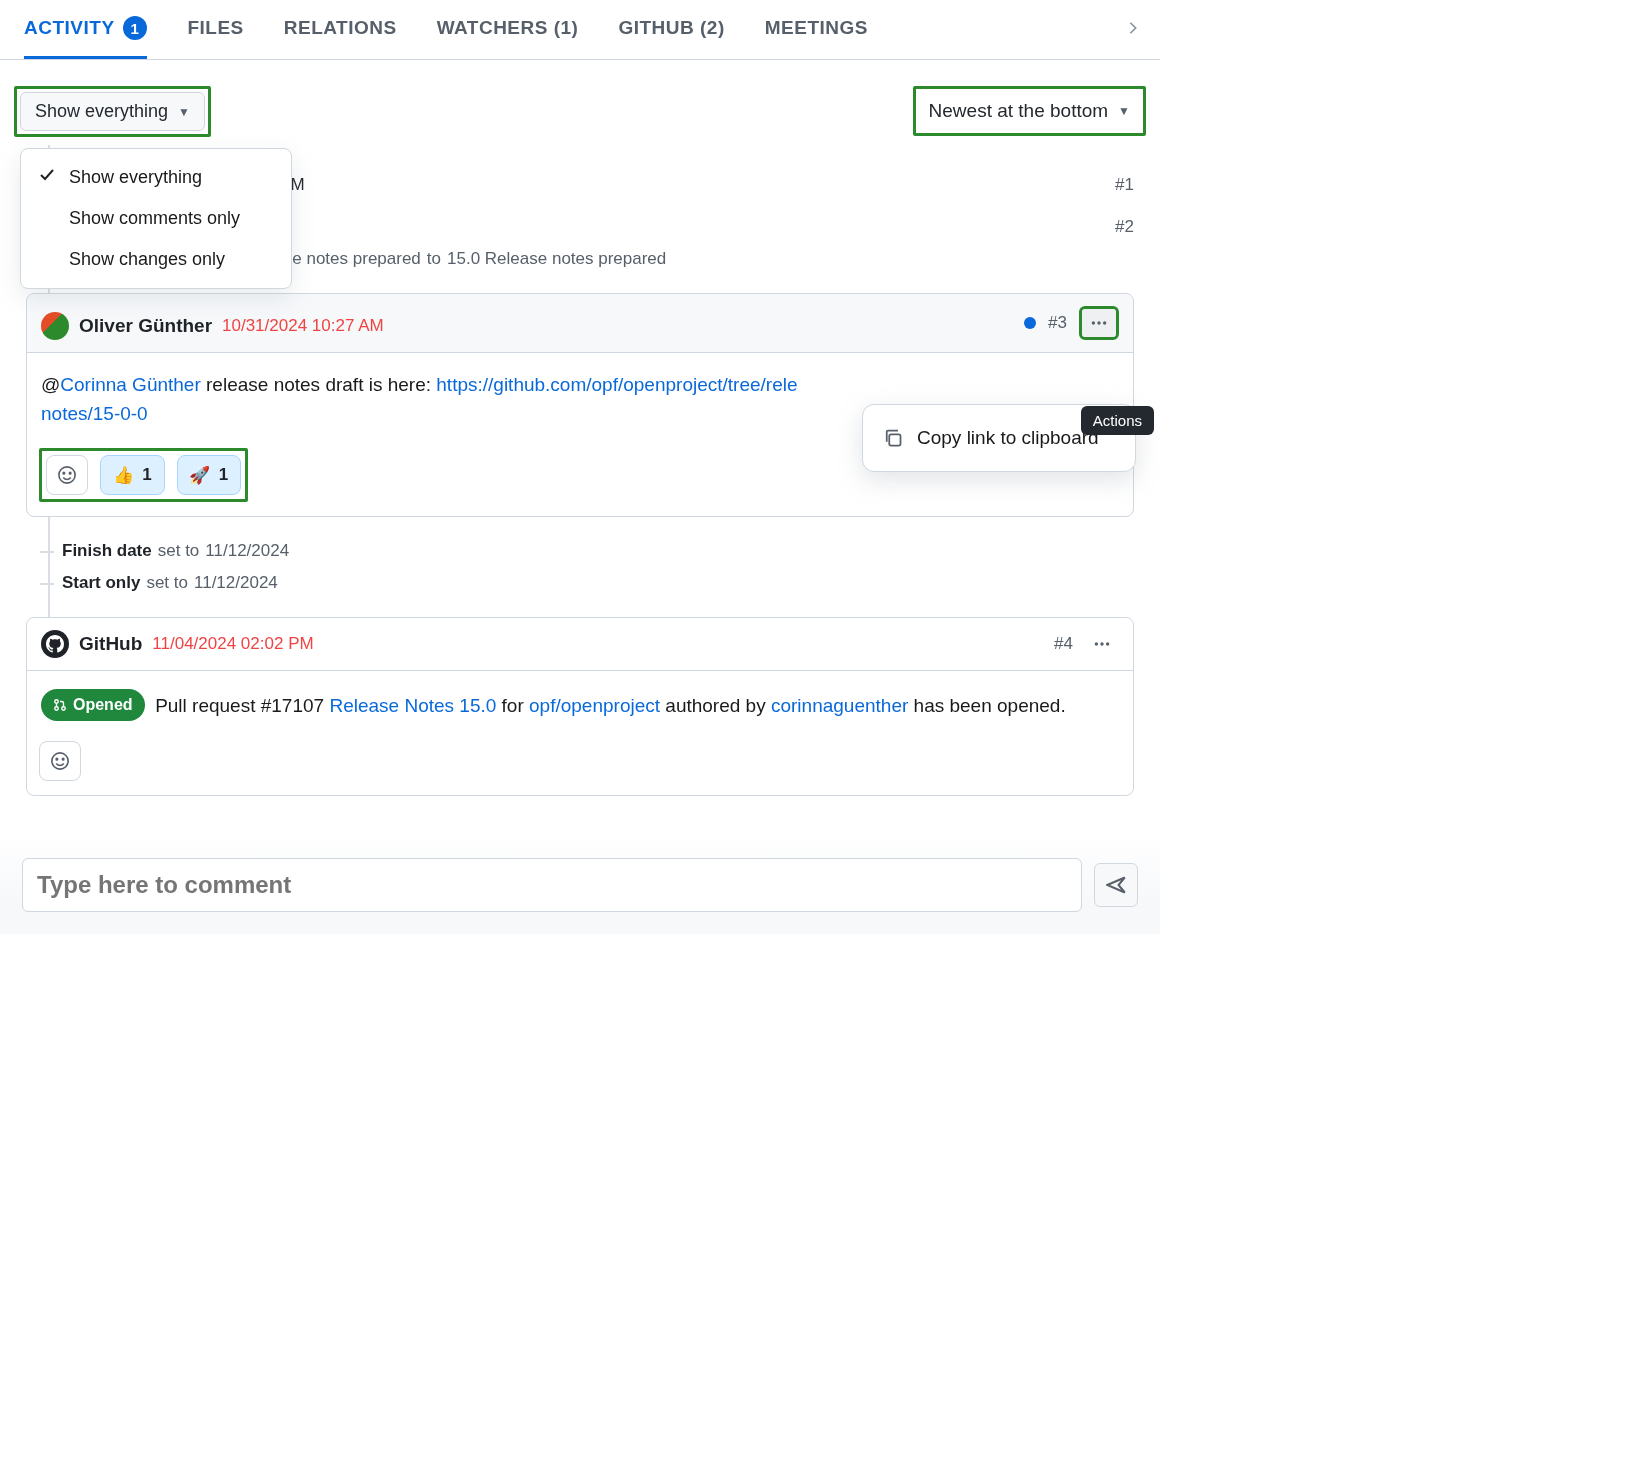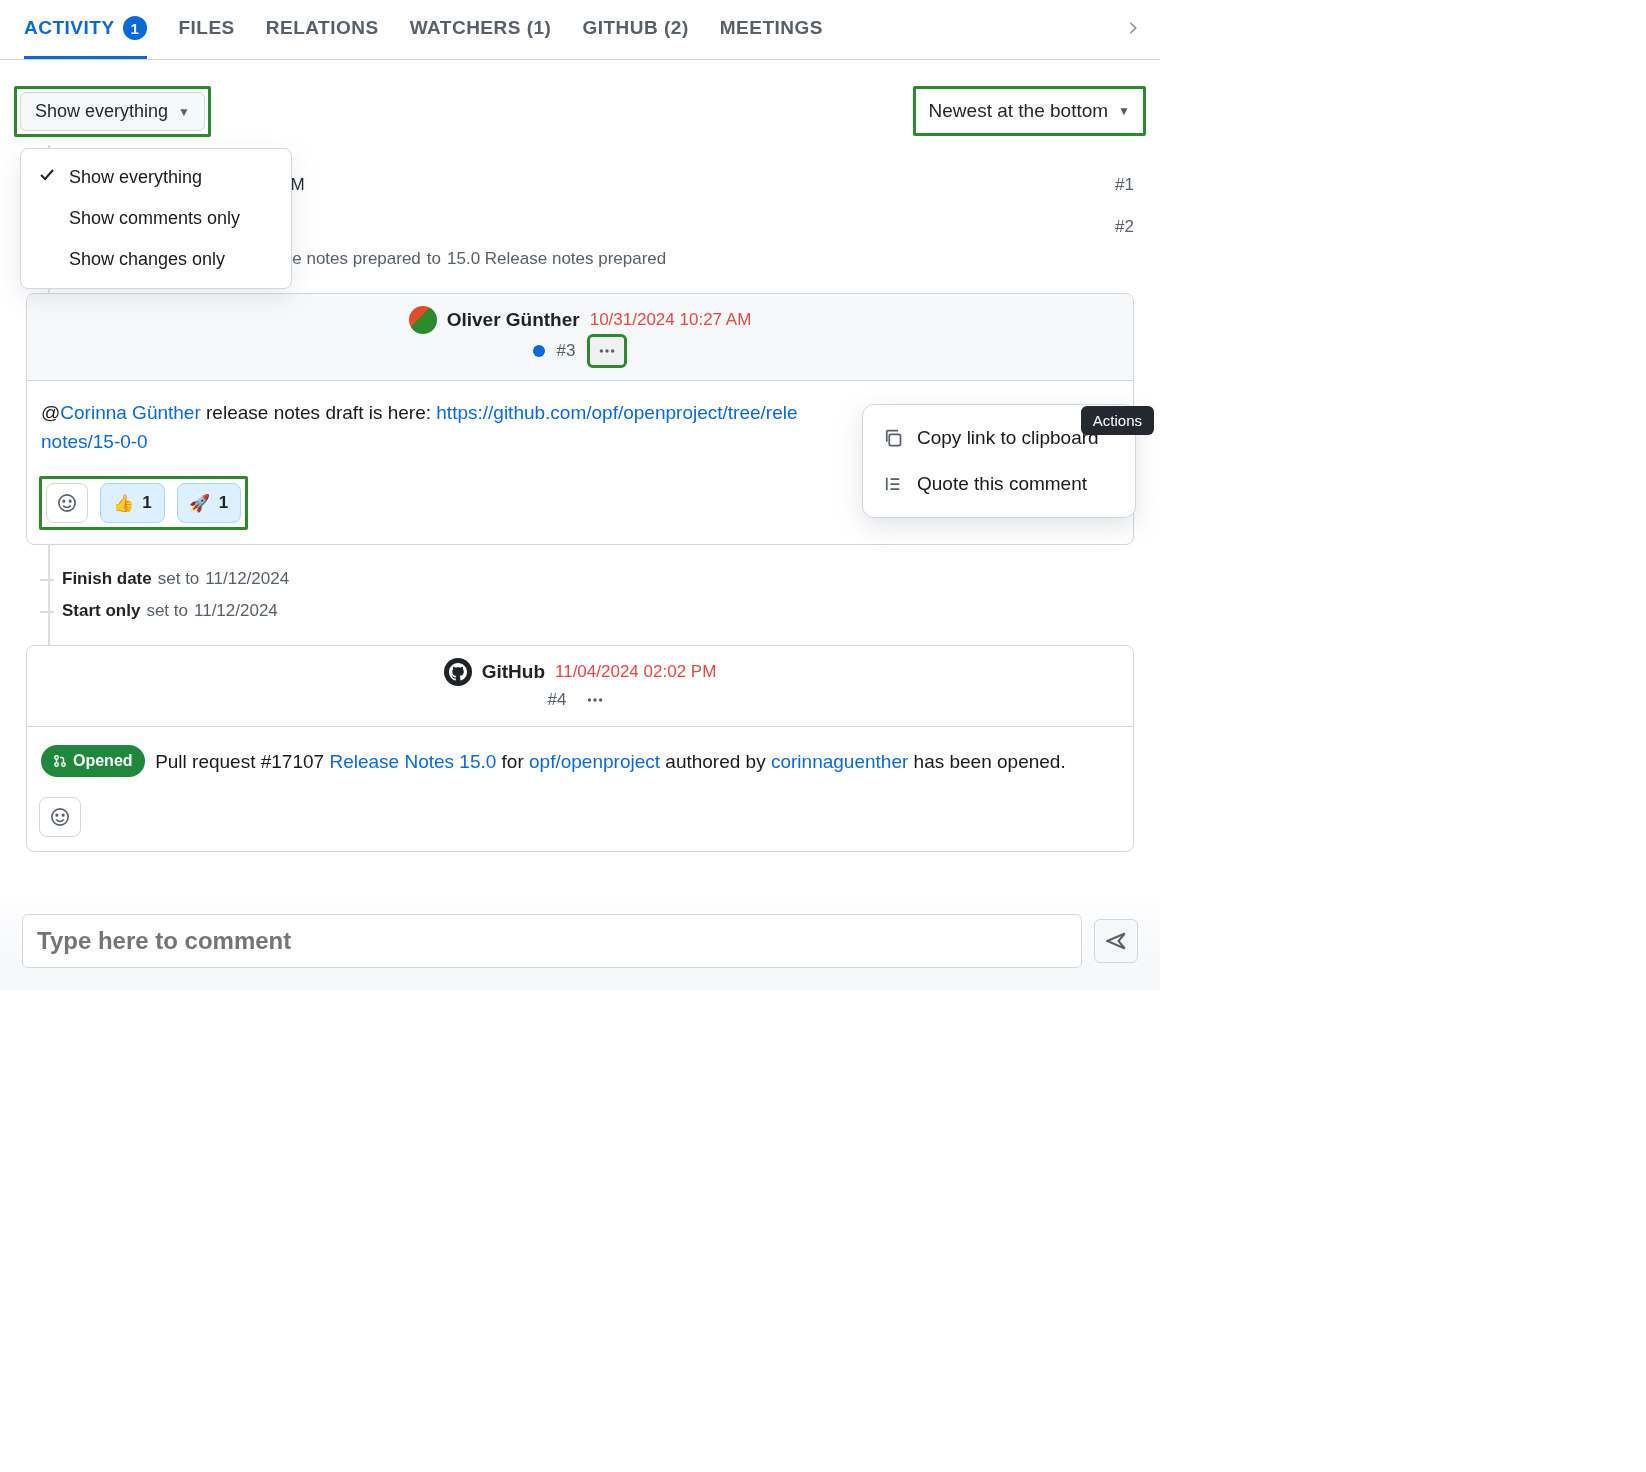--- a/index.html
+++ b/index.html
@@ -10,21 +10,21 @@
     background: #fff;
     width: 1160px;
     position: relative;
     overflow: hidden;
   }
   .tabs {
     display: flex;
     align-items: center;
     border-bottom: 1px solid #d0d7de;
     padding: 0 24px;
-    gap: 31px;
+    gap: 40px;
     position: relative;
     height: 60px;
   }
   .tab {
     display: flex;
     align-items: center;
     gap: 8px;
     height: 100%;
     font-weight: 700;
     font-size: 19px;
@@ -133,27 +133,26 @@
   .timeline-row .val { color: #1f2328; }
   .card {
     border: 1px solid #d0d7de;
     border-radius: 8px;
     margin: 18px 0;
     background: #fff;
     margin-left: -24px;
   }
   .card-header {
     display: flex;
-    align-items: center;
+    align-items: flex-end;
     justify-content: space-between;
     padding: 12px 14px;
     border-bottom: 1px solid #d0d7de;
     background: #f6f8fa;
     border-radius: 8px 8px 0 0;
-    flex-direction: column;
   }
   .card-header .who {
     display: flex;
     align-items: center;
     gap: 10px;
   }
   .avatar {
     width: 28px;
     height: 28px;
     border-radius: 50%;
@@ -485,26 +484,20 @@
 </div>
 
 <div class="actions-menu">
   <div class="item">
     <svg width="20" height="20" viewBox="0 0 16 16" fill="none" stroke="currentColor" stroke-width="1.4">
         <rect x="5" y="5" width="9" height="9" rx="1.5"></rect>
         <path d="M3 11V3a1 1 0 011-1h8"></path>
       </svg>
     <span>Copy link to clipboard</span>
   </div>
-  <div class="item">
-    <svg width="20" height="20" viewBox="0 0 16 16" fill="none" stroke="currentColor" stroke-width="1.4">
-        <path d="M3 3v10M6 4h7M6 8h7M6 12h7"></path>
-      </svg>
-    <span>Quote this comment</span>
-  </div>
 </div>
 <div class="tooltip-actions">Actions</div>
 
 <div class="bottom-fade"></div>
 
 <div class="comment-bar">
   <input class="comment-input" placeholder="Type here to comment" style="">
   <button class="send-btn">
     <svg width="20" height="20" viewBox="0 0 16 16" fill="none" stroke="currentColor" stroke-width="1.6">
         <path d="M1 8l14-6-5 6 5 6-14-6z"></path>

